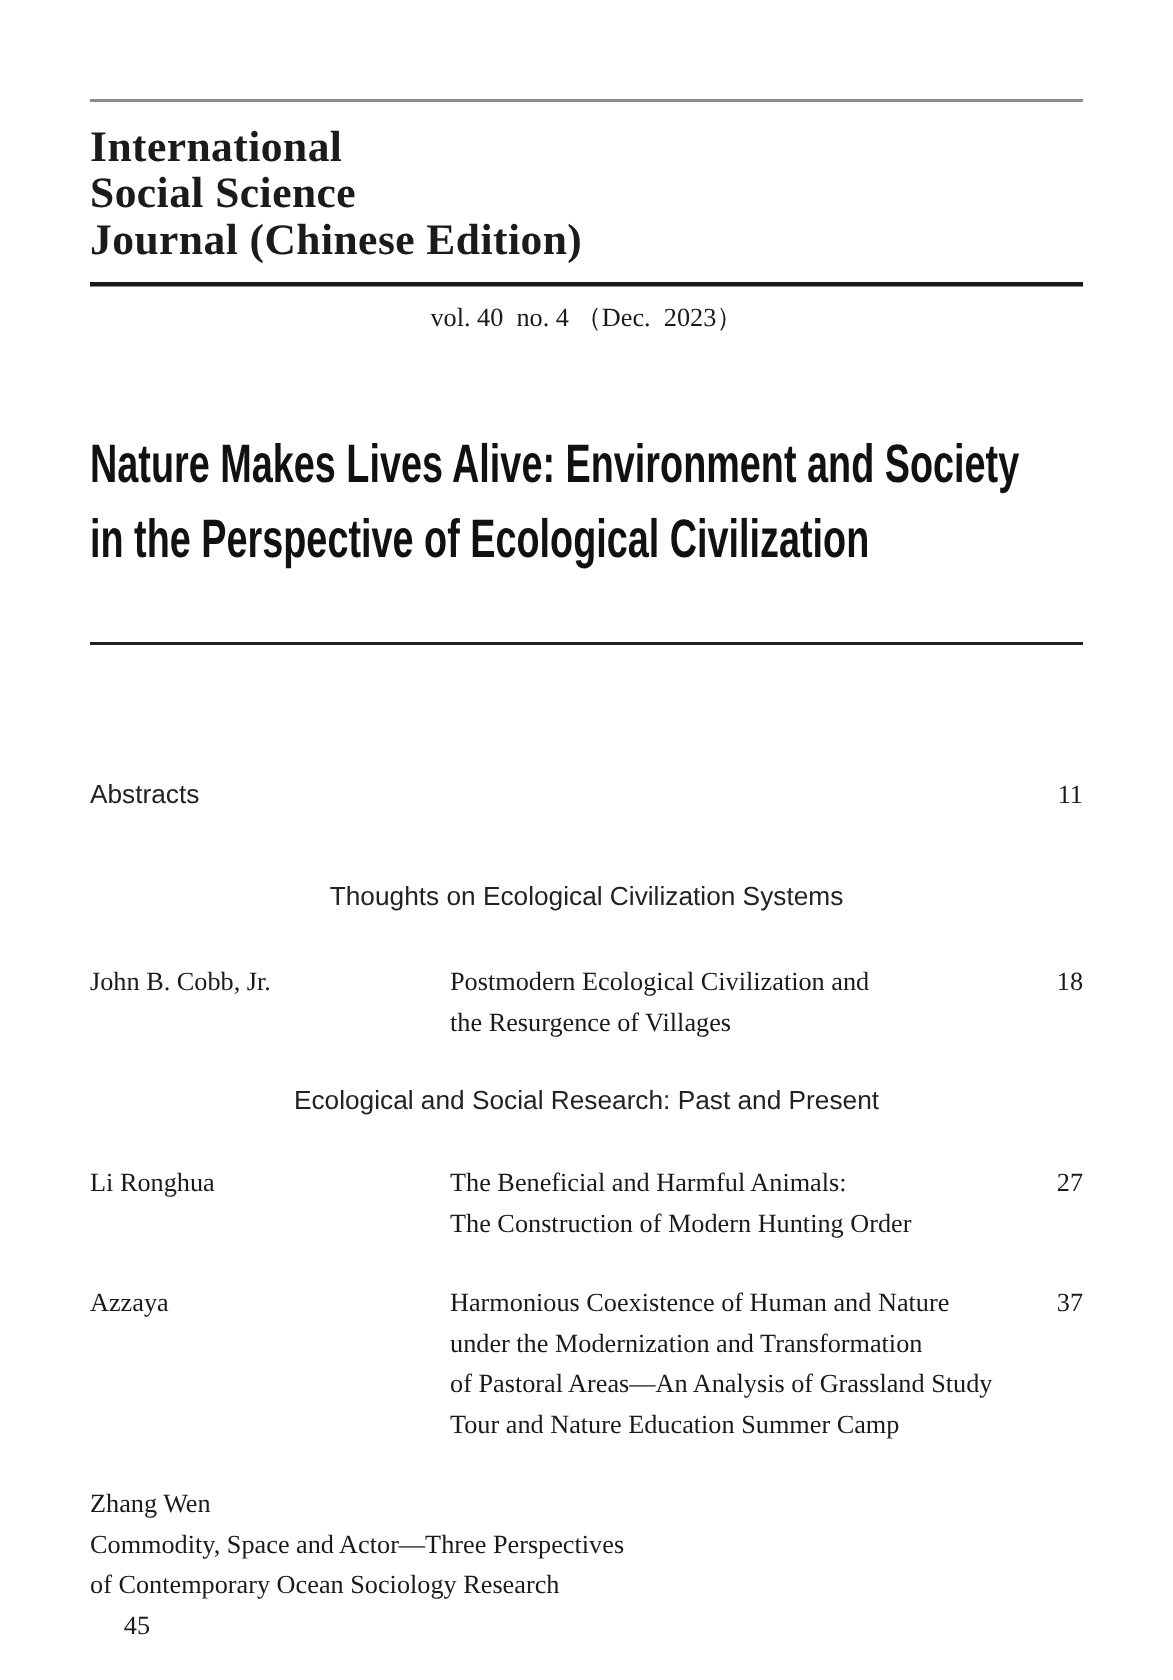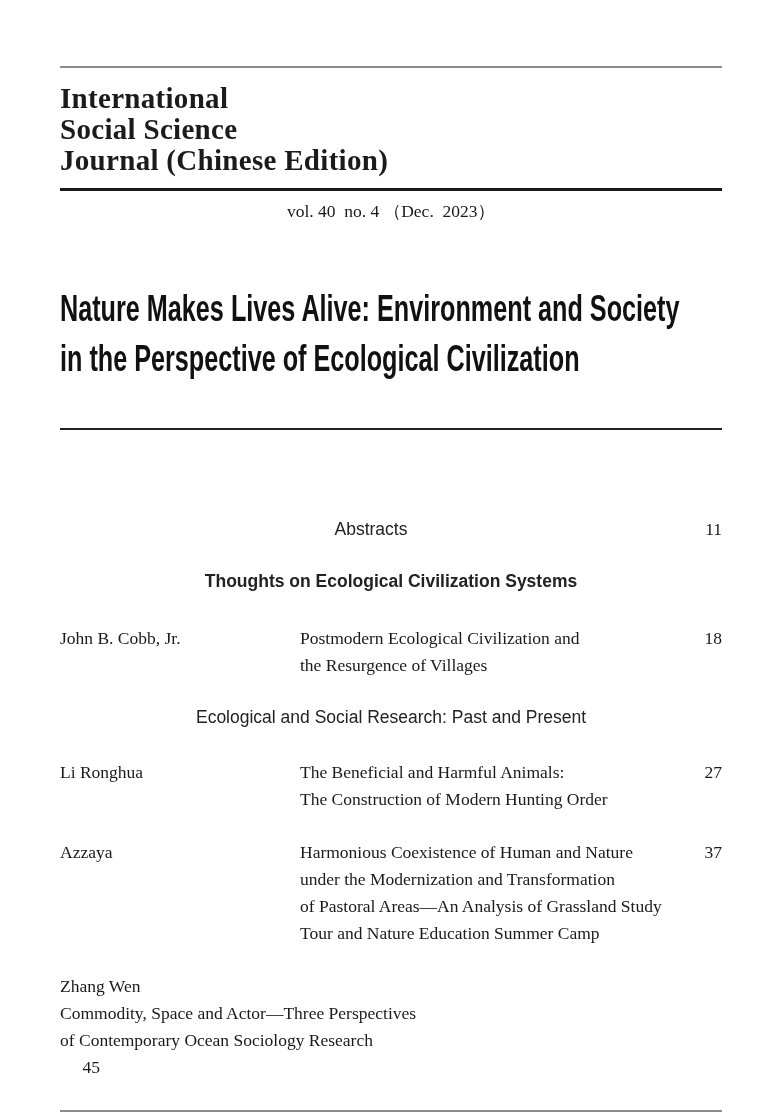--- a/index.html
+++ b/index.html
@@ -59,21 +59,20 @@
   .feature-title .line { white-space: nowrap; }
 
   
   .abstracts-row {
     margin-top: 88px;
     display: flex;
     align-items: flex-start;
   }
   .abstracts-label {
     flex: 1;
-    text-align: center;
     font-family: "Liberation Sans", sans-serif;
     font-size: 17.5px;
     line-height: 22px;
     color: #222222;
   }
   .pageno {
     flex: none;
     width: 40px;
     text-align: right;
     font-family: "Liberation Serif", serif;
@@ -81,21 +80,21 @@
     line-height: 22px;
     color: #1a1a1a;
   }
   .section-heading {
     text-align: center;
     font-family: "Liberation Sans", sans-serif;
     font-size: 17.5px;
     line-height: 22px;
     color: #222222;
   }
-  .heading-1 { margin-top: 30px; font-weight: bold; }
+  .heading-1 { margin-top: 46px; }
   .heading-2 { margin-top: 27px; }
 
   .toc-entry {
     display: flex;
     align-items: flex-start;
     font-family: "Liberation Serif", serif;
     font-size: 17.5px;
     line-height: 27px;
     justify-content: flex-end;
   }

